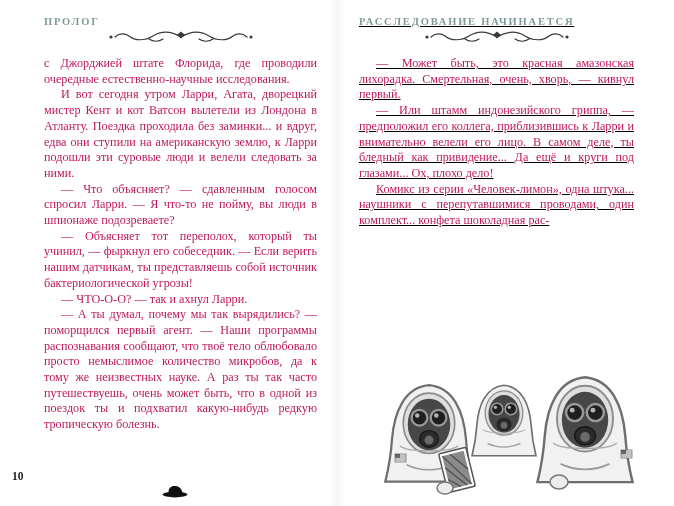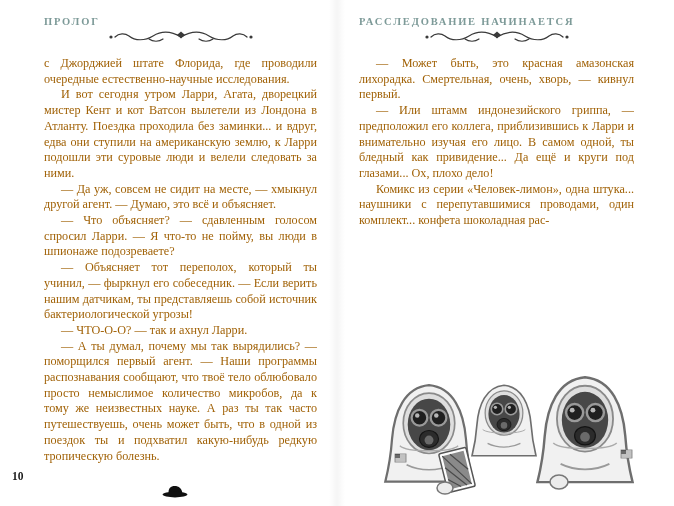--- a/index.html
+++ b/index.html
@@ -3,27 +3,27 @@
 <meta charset="utf-8">
 <style>
   html,body{margin:0;padding:0;background:#ffffff;}
   body{width:674px;height:506px;overflow:hidden;font-family:"Liberation Serif",serif;}
   .spread{position:relative;width:674px;height:506px;display:flex;background:#ffffff;}
   .gutter{position:absolute;left:329px;top:0;width:16px;height:506px;
           background:linear-gradient(90deg,rgba(0,0,0,0) 0%,rgba(0,0,0,0.04) 50%,rgba(0,0,0,0) 100%);
           pointer-events:none;}
   .page{position:relative;width:337px;height:506px;box-sizing:border-box;}
   .page.left{padding:16px 20px 0 44px;}
-  .page.right{padding:16px 40px 0 22px;}
+  .page.right{padding:16px 40px 0 22px;text-decoration:underline;}
   .chapter-header{color:#7d9a98;font-size:10.5px;font-weight:bold;
                   letter-spacing:1.8px;text-transform:uppercase;
                   font-family:"Liberation Serif",serif;}
   .ornament{display:block;margin:3px auto 0 auto;}
   .pagetext{margin-top:12px;font-size:12.2px;line-height:15.7px;text-align:justify;
-            color:#a16207;}
+            color:#be185d;}
   .pagetext p{margin:0;}
   .pagetext p.indent{text-indent:17px;}
   .footer{position:absolute;left:12px;right:0;bottom:8px;font-weight:bold;}
   .pagenum{font-size:11.5px;color:#1c1c1c;display:block;line-height:14px;}
   .hat{display:block;margin:2px auto 0 auto;}
   .illus{position:absolute;left:16px;bottom:4px;width:302px;height:180px;}
 </style>
 </head>
 <body>
 
@@ -38,21 +38,20 @@
         <path d="M47,9 C51,12 57,12 61,9"></path>
         <path d="M97,9 C101,12 107,12 111,9"></path>
       </g>
       <circle cx="9" cy="7" r="1.6" fill="#3a3a3a"></circle>
       <circle cx="149" cy="7" r="1.6" fill="#3a3a3a"></circle>
       <path d="M75,5 L79,1.5 L83,5 L79,8.5 Z" fill="#3a3a3a"></path>
     </svg>
     <div class="pagetext">
         <p>с Джорджией штате Флорида, где проводили очередные естественно-научные исследования.</p>
         <p class="indent">И вот сегодня утром Ларри, Агата, дворецкий мистер Кент и кот Ватсон вылетели из Лондона в Атланту. Поездка проходила без заминки... и вдруг, едва они ступили на американскую землю, к Ларри подошли эти суровые люди и велели следовать за ними.</p>
-        <p class="indent">— Да уж, совсем не сидит на месте, — хмыкнул другой агент. — Думаю, это всё и объясняет.</p>
         <p class="indent">— Что объясняет? — сдавленным голосом спросил Ларри. — Я что-то не пойму, вы люди в шпионаже подозреваете?</p>
         <p class="indent">— Объясняет тот переполох, который ты учинил, — фыркнул его собеседник. — Если верить нашим датчикам, ты представляешь собой источник бактериологической угрозы!</p>
         <p class="indent">— ЧТО-О-О? — так и ахнул Ларри.</p>
         <p class="indent">— А ты думал, почему мы так вырядились? — поморщился первый агент. — Наши программы распознавания сообщают, что твоё тело облюбовало просто немыслимое количество микробов, да к тому же неизвестных науке. А раз ты так часто путешествуешь, очень может быть, что в одной из поездок ты и подхватил какую-нибудь редкую тропическую болезнь.</p>
       </div>
     <div class="footer">
       <span class="pagenum">10</span>
       <svg class="hat" width="26" height="13" viewBox="0 0 26 13">
         <path d="M6.5,9 C6,3 9,1 12.5,1 C17,1 20,3.5 20.5,9 Z" fill="#101010"></path>
         <ellipse cx="13" cy="9.6" rx="12.4" ry="2.8" fill="#101010"></ellipse>
@@ -68,21 +67,21 @@
         <path d="M79,7 C89,1 99,1 107,6 C115,11 125,11 131,6 C135,3 141,3 145,7"></path>
         <path d="M47,9 C51,12 57,12 61,9"></path>
         <path d="M97,9 C101,12 107,12 111,9"></path>
       </g>
       <circle cx="9" cy="7" r="1.6" fill="#3a3a3a"></circle>
       <circle cx="149" cy="7" r="1.6" fill="#3a3a3a"></circle>
       <path d="M75,5 L79,1.5 L83,5 L79,8.5 Z" fill="#3a3a3a"></path>
     </svg>
     <div class="pagetext">
         <p class="indent">— Может быть, это красная амазонская лихорадка. Смертельная, очень, хворь, — кивнул первый.</p>
-        <p class="indent">— Или штамм индонезийского гриппа, — предположил его коллега, приблизившись к Ларри и внимательно изучая его лицо. В самом одной, ты бледный как привидение... Да ещё и круги под глазами... Ох, плохо дело!</p>
+        <p class="indent">— Или штамм индонезийского гриппа, — предположил его коллега, приблизившись к Ларри и внимательно велели его лицо. В самом деле, ты бледный как привидение... Да ещё и круги под глазами... Ох, плохо дело!</p>
         <p class="indent">Комикс из серии «Человек-лимон», одна штука... наушники с перепутавшимися проводами, один комплект... конфета шоколадная рас-</p>
       </div>
 
     <svg class="illus" viewBox="0 0 302 180" width="302" height="180">
       <defs>
         <g id="agent">
           <path d="M0,-40 C-22,-38 -31,-16 -33,8 C-34,22 -36,34 -39,46 L39,46 C36,34 34,22 33,8 C31,-16 22,-38 0,-40 Z" fill="#f1f1f1" stroke="#6e6e6e" stroke-width="2"></path>
           <ellipse cx="0" cy="-6" rx="23" ry="27" fill="#dedede" stroke="#8a8a8a" stroke-width="1.5"></ellipse>
           <ellipse cx="0" cy="-5" rx="19" ry="23" fill="#474747"></ellipse>
           <circle cx="-8.5" cy="-11" r="7" fill="#1f1f1f" stroke="#9a9a9a" stroke-width="2"></circle>

